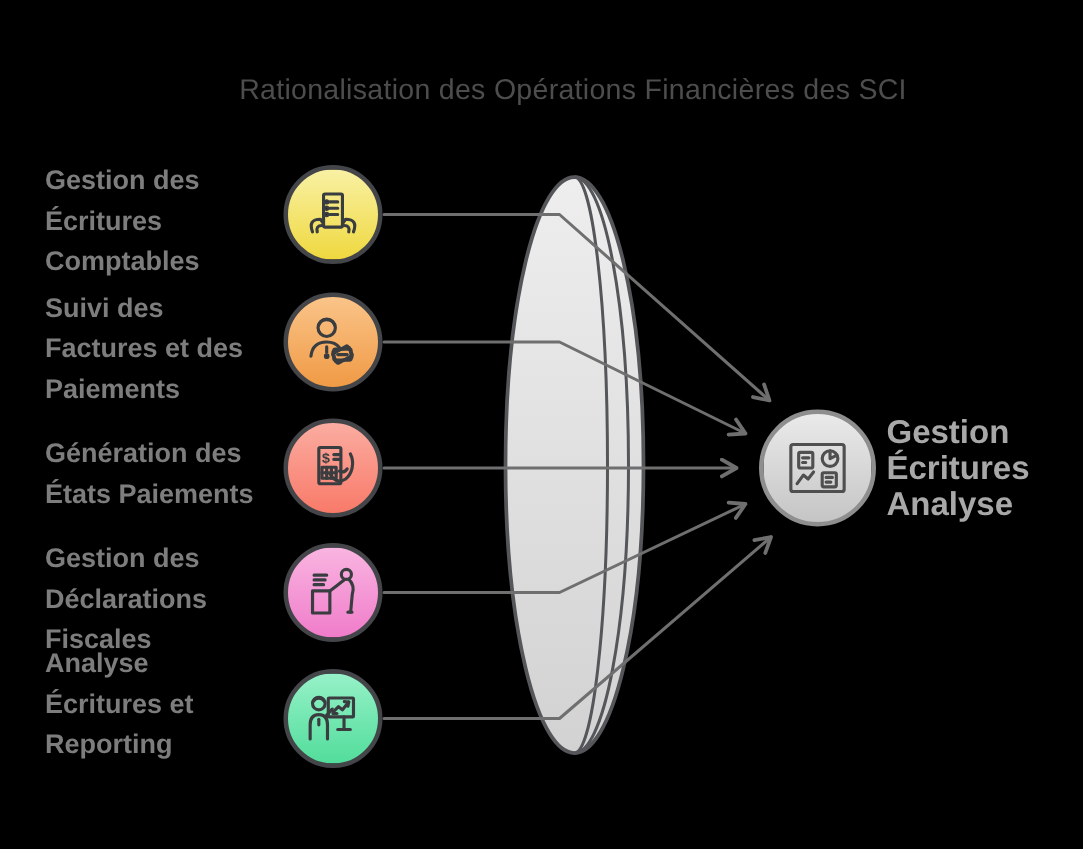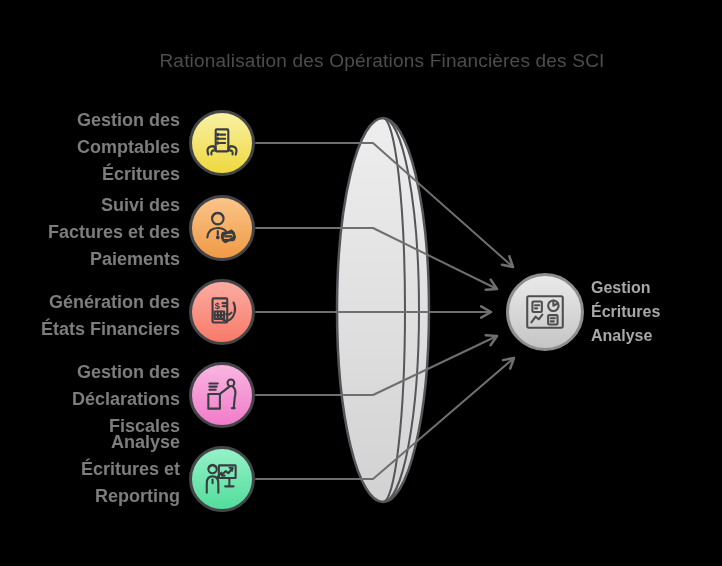--- a/index.html
+++ b/index.html
@@ -1,34 +1,34 @@
 <!DOCTYPE html>
 <html style="--background: #000000; --title-text: #4D4D4D; --input-label-text: #7D7D7D; --output-label-text: #A8A8A8; --circle-border: #434549; --icon-stroke: #3A3D40; --connector: #6F6F6F; --lens-fill-top: #EEEEEE; --lens-fill-bottom: #D2D2D2; --lens-stroke: #55565A; --output-circle-border: #8E8E8E; --output-circle-top: #EAEAEA; --output-circle-bottom: #C5C5C5; --output-icon-stroke: #4F4F4F;"><head>
 <meta charset="utf-8">
 <style>
   html,body{margin:0;padding:0;background:#000;}
   .canvas{position:relative;width:722px;height:562px;background:var(--background,#000);
           font-family:"Liberation Sans",sans-serif;overflow:hidden;}
   .title{position:absolute;left:32px;top:50px;width:700px;text-align:center;
          font-size:19px;font-weight:500;color:var(--title-text,#4d4d4d);letter-spacing:.2px;}
   .overlay{position:absolute;left:0;top:0;width:722px;height:566px;pointer-events:none;}
-  .in-label{position:absolute;left:30px;width:150px;text-align:right;font-size:18px;
+  .in-label{position:absolute;left:30px;width:150px;text-align:left;font-size:18px;
             line-height:27px;font-weight:600;color:var(--input-label-text,#7d7d7d);}
   .in-label.l0{top:107px}.in-label.l1{top:192px}.in-label.l2{top:289px}
   .in-label.l3{top:359px}.in-label.l4{top:429px}
   .in-circle{position:absolute;left:189px;width:60px;height:60px;border-radius:50%;
              border:3px solid var(--circle-border,#434549);
              display:flex;align-items:center;justify-content:center;}
   .in-circle.c0{top:110px}.in-circle.c1{top:195px}.in-circle.c2{top:279px}
   .in-circle.c3{top:362px}.in-circle.c4{top:446px}
   .out-circle{position:absolute;left:506px;top:273px;width:72px;height:72px;border-radius:50%;
               border:3px solid var(--output-circle-border,#8e8e8e);
               background:linear-gradient(180deg,var(--output-circle-top,#eaeaea),var(--output-circle-bottom,#c5c5c5));
               display:flex;align-items:center;justify-content:center;}
-  .out-label{position:absolute;left:591px;top:276px;width:130px;text-align:left;font-size:16px;
+  .out-label{position:absolute;left:591px;top:276px;width:130px;text-align:left;font-size:22px;
              line-height:24px;font-weight:600;color:var(--output-label-text,#a8a8a8);}
   .icon-svg{display:block;}
 </style>
 </head>
 <body>
 
 <div class="canvas">
 
   <div class="title">Rationalisation des Opérations Financières des SCI</div>
 
@@ -53,22 +53,22 @@
       <polyline points="256,143 373,143 513,267" marker-end="url(#arrowHead)"></polyline>
       <polyline points="256,228 373,228 497,289" marker-end="url(#arrowHead)"></polyline>
       <polyline points="256,312 491,312" marker-end="url(#arrowHead)"></polyline>
       <polyline points="256,395 373,395 497,336" marker-end="url(#arrowHead)"></polyline>
       <polyline points="256,479 373,479 514,358" marker-end="url(#arrowHead)"></polyline>
     </g>
   </svg>
 
   <div class="in-label l0">
     <div>Gestion des</div>
+    <div>Écritures</div>
     <div>Comptables</div>
-    <div>Écritures</div>
   </div>
   <div class="in-circle c0" style="background: linear-gradient(rgb(249, 241, 164), rgb(239, 216, 63));">
     <svg class="icon-svg" width="42" height="42" viewBox="0 0 40 40" fill="none" style="stroke:var(--icon-stroke,#3a3d40)" stroke-width="2" stroke-linecap="round" stroke-linejoin="round">
       <rect x="14" y="7" width="12" height="21" rx="1"></rect>
       <path d="M18 12 h5 M18 16 h5 M18 20 h5"></path>
       <circle cx="16" cy="12" r="0.7" fill="currentColor"></circle>
       <circle cx="16" cy="16" r="0.7" fill="currentColor"></circle>
       <circle cx="16" cy="20" r="0.7" fill="currentColor"></circle>
       <path d="M7 31 q-3 -8 5 -8 l2 3"></path>
       <path d="M33 31 q3 -8 -5 -8 l-2 3"></path>
@@ -95,21 +95,21 @@
       <g transform="rotate(-15 26 28)">
           <rect x="20.5" y="24.5" width="11" height="7" rx="1"></rect>
         </g>
       <rect x="20.5" y="24.5" width="11" height="7" rx="1"></rect>
       <path d="M23 28 h6"></path>
     </svg>
   </div>
 
   <div class="in-label l2">
     <div>Génération des</div>
-    <div>États Financiers</div>
+    <div>États Paiements</div>
   </div>
   <div class="in-circle c2" style="background: linear-gradient(rgb(251, 172, 161), rgb(248, 122, 105));">
     <svg class="icon-svg" width="42" height="42" viewBox="0 0 40 40" fill="none" style="stroke:var(--icon-stroke,#3a3d40)" stroke-width="2" stroke-linecap="round" stroke-linejoin="round">
       <rect x="11" y="7" width="14" height="23" rx="1"></rect>
       <text x="13" y="17" font-size="9" font-weight="bold" stroke="none" fill="var(--icon-stroke,#3a3d40)" font-family="Liberation Sans, sans-serif">$</text>
       <path d="M20.5 11.5 h4 M20.5 14.5 h4"></path>
       <rect x="13" y="19.5" width="9" height="7"></rect>
       <path d="M13 23 h9 M16 19.5 v7 M19 19.5 v7"></path>
       <path d="M31 11 c3 6 1 13 -3 16 c-3 2 -6 1.5 -8 -0.5 l-2 -3"></path>
       <path d="M24 22 q3 1.5 5 -1.5"></path>

